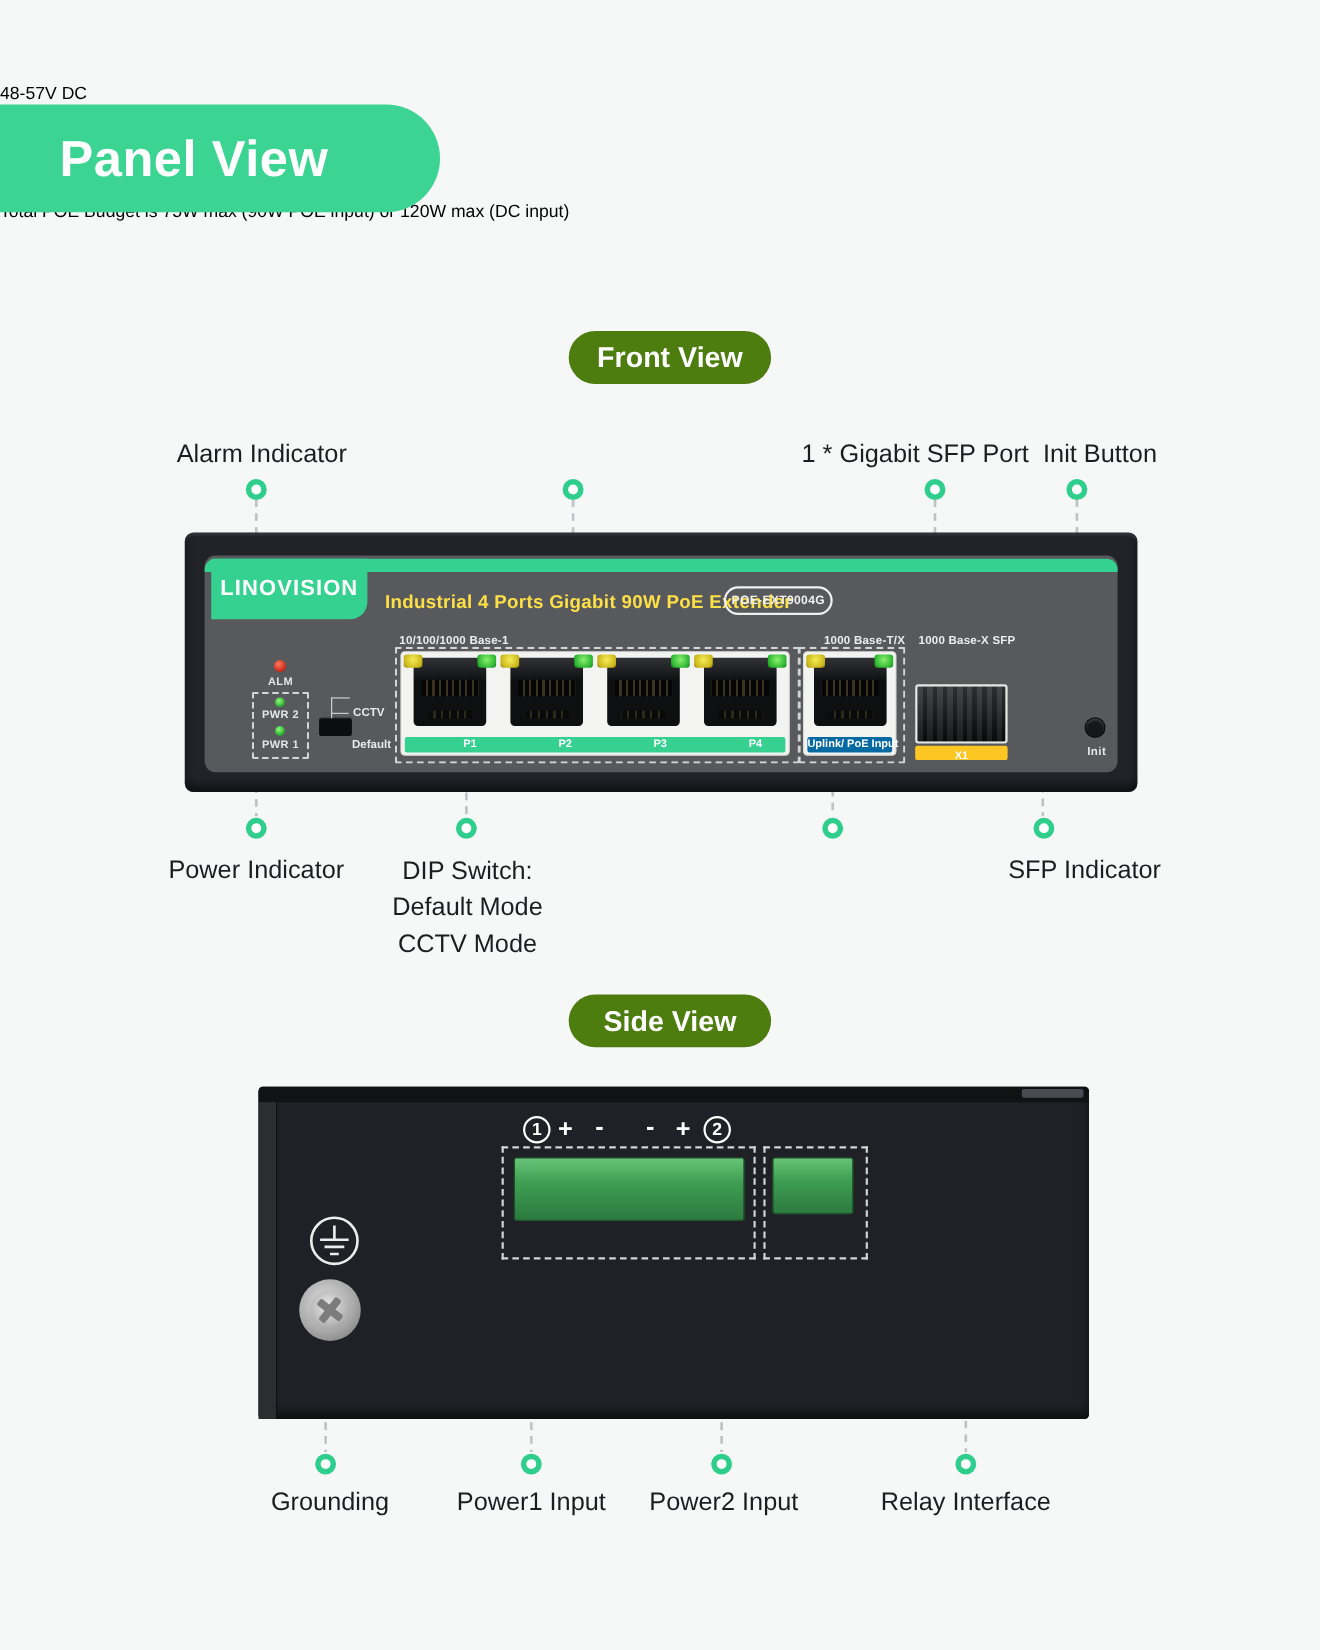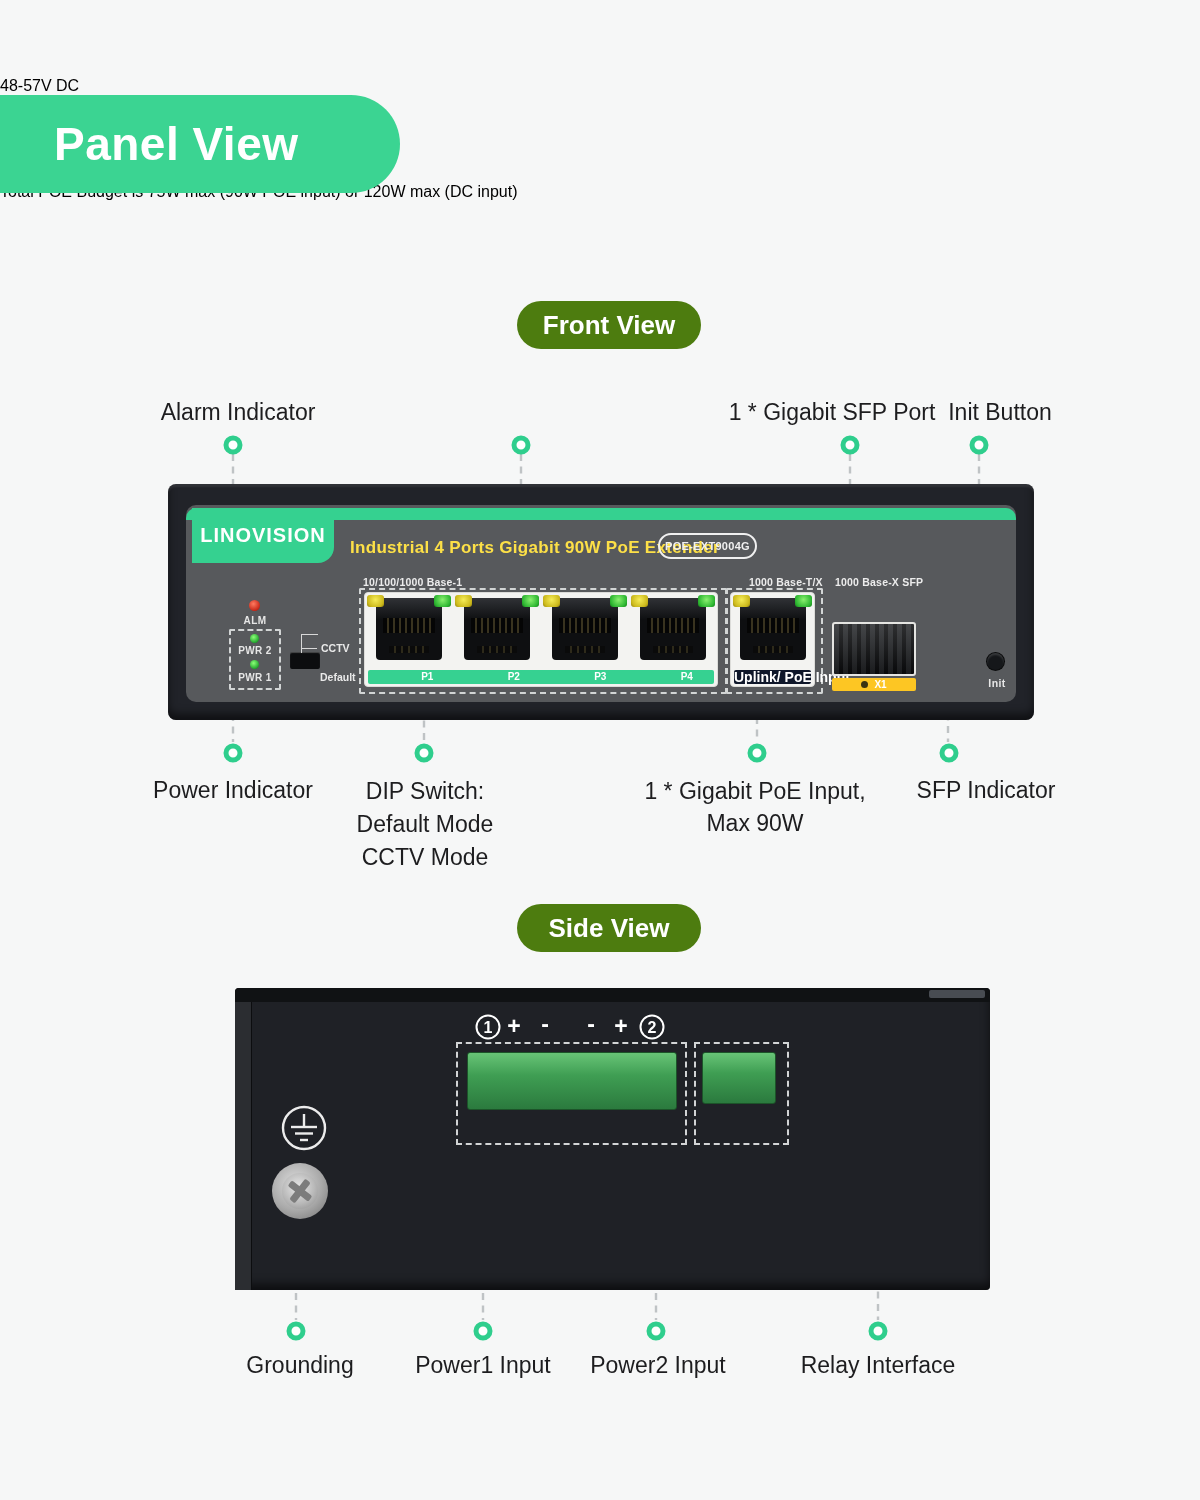--- a/index.html
+++ b/index.html
@@ -57,27 +57,27 @@
     background:repeating-linear-gradient(90deg,#050505 0 4px,#39331f 4px 6px);}
   .jack::after{content:"";position:absolute;left:13px;right:13px;bottom:7px;height:7px;
     background:repeating-linear-gradient(90deg,#0a0a0a 0 5px,#2e2a1a 5px 7px);}
   .led{position:absolute;width:17px;height:12px;border-radius:3px;top:2px;z-index:2;}
   .led.yel{left:2px;background:radial-gradient(circle at 50% 40%,#f6ec57,#ccb91c 70%,#8c7b0b);}
   .led.grn{right:2px;background:radial-gradient(circle at 50% 40%,#8af06f,#2eb732 70%,#157717);}
   .port-strip{position:absolute;left:3px;right:3px;bottom:2px;height:14px;background:#36d191;border-radius:2px;
     display:flex;z-index:3;}
   .port-strip span{flex:1;text-align:center;color:#fff;font-size:10px;font-weight:700;line-height:14px;margin-left:32px;}
   .uplink-bezel{left:544px;top:108px;width:85px;height:95px;}
-  .strip-orange{position:absolute;left:3px;right:3px;bottom:2px;height:14px;background:#0f172a;border-radius:2px;
-    color:#fff;font-size:14px;font-weight:700;line-height:14px;text-align:center;white-space:nowrap;}
+  .strip-orange{position:absolute;left:3px;right:3px;bottom:2px;height:14px;background:#0369a1;border-radius:2px;
+    color:#fff;font-size:10px;font-weight:700;line-height:14px;text-align:center;white-space:nowrap;}
   .sfp-cage{position:absolute;left:646px;top:138px;width:84px;height:54px;border:2px solid #e5e5e2;border-radius:3px;
     background:linear-gradient(180deg,rgba(255,255,255,.14),rgba(0,0,0,.3)),
     repeating-linear-gradient(90deg,#26282b 0 5px,#0c0d0f 5px 9px);box-sizing:border-box;}
   .sfp-strip{position:absolute;left:646px;top:194px;width:84px;height:13px;background:#fdc623;border-radius:2px;
-    display:flex;align-items:center;justify-content:center;gap:6px;}
+    display:flex;align-items:center;justify-content:center;gap:6px;flex-direction:column;}
   .sfp-strip .hole{width:7px;height:7px;border-radius:50%;background:#3a3312;}
   .sfp-strip .x1{color:#fff;font-size:10px;font-weight:700;line-height:13px;}
   .init-btn{position:absolute;left:801px;top:169px;width:17px;height:17px;border-radius:50%;background:#15171a;
     box-shadow:inset 0 2px 2px rgba(255,255,255,.15), 0 0 0 1px #0a0b0c;}
 
   
   .dev-side{position:absolute;left:235px;top:988px;width:755px;height:302px;background:#1f2126;border-radius:4px;
     box-shadow:inset 0 -6px 10px rgba(0,0,0,.6);}
   .dev-side .top{position:absolute;left:0;top:0;width:100%;height:14px;background:#101214;border-radius:4px 4px 0 0;}
   .dev-side .notch{position:absolute;left:694px;top:2px;width:56px;height:8px;background:#484c52;border-radius:2px;}
@@ -235,24 +235,20 @@
   <span class="dot" style="left:424px;top:753px;"></span>
   <span class="dot" style="left:757px;top:753px;"></span>
   <span class="dot" style="left:949px;top:753px;"></span>
 
   <div class="callout" style="left:233px;top:775px;">Power Indicator</div>
   <div class="callout" style="left:425px;top:775px;line-height:33px;">
     <div>DIP Switch:</div>
     <div>Default Mode</div>
     <div>CCTV Mode</div>
   </div>
-  <div class="callout" style="left:755px;top:775px;line-height:32px;">
-    <div>1 * Gigabit PoE Input,</div>
-    <div>Max 90W</div>
-  </div>
   <div class="callout" style="left:986px;top:775px;">SFP Indicator</div>
 
   
   <div class="dev-side">
     <div class="top"></div>
     <div class="notch"></div>
     <div class="flange"></div>
   </div>
 
   

